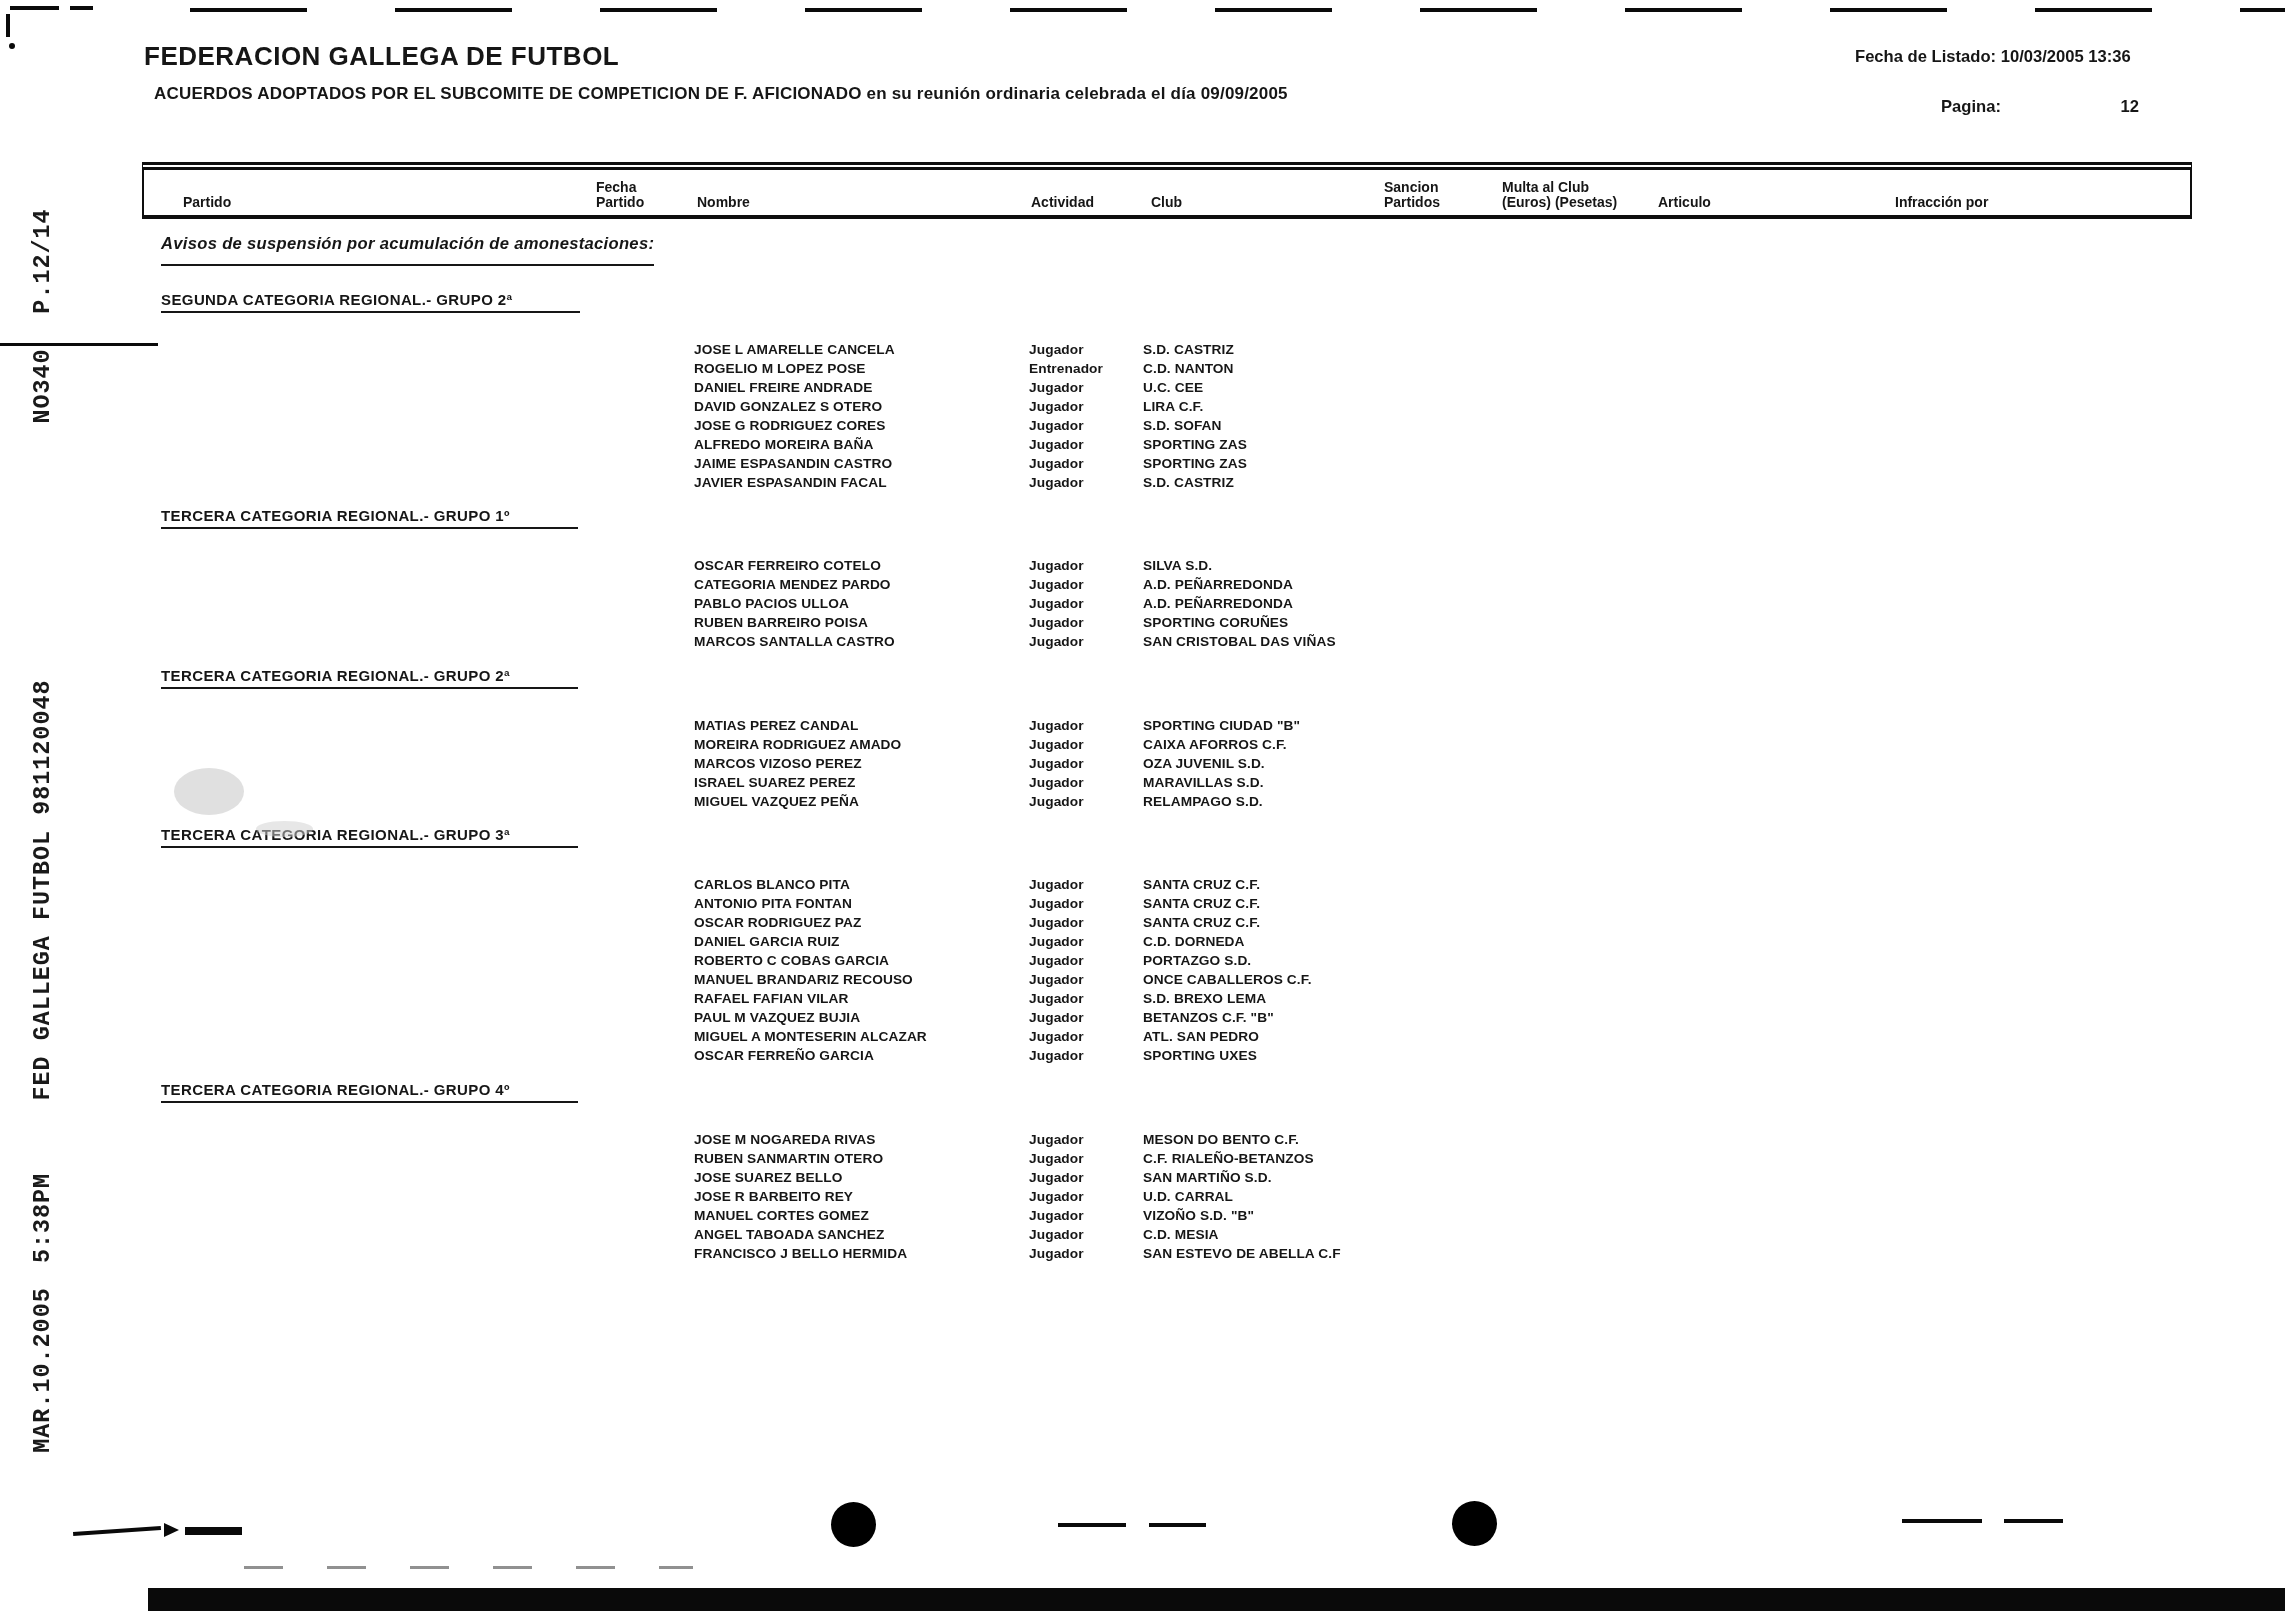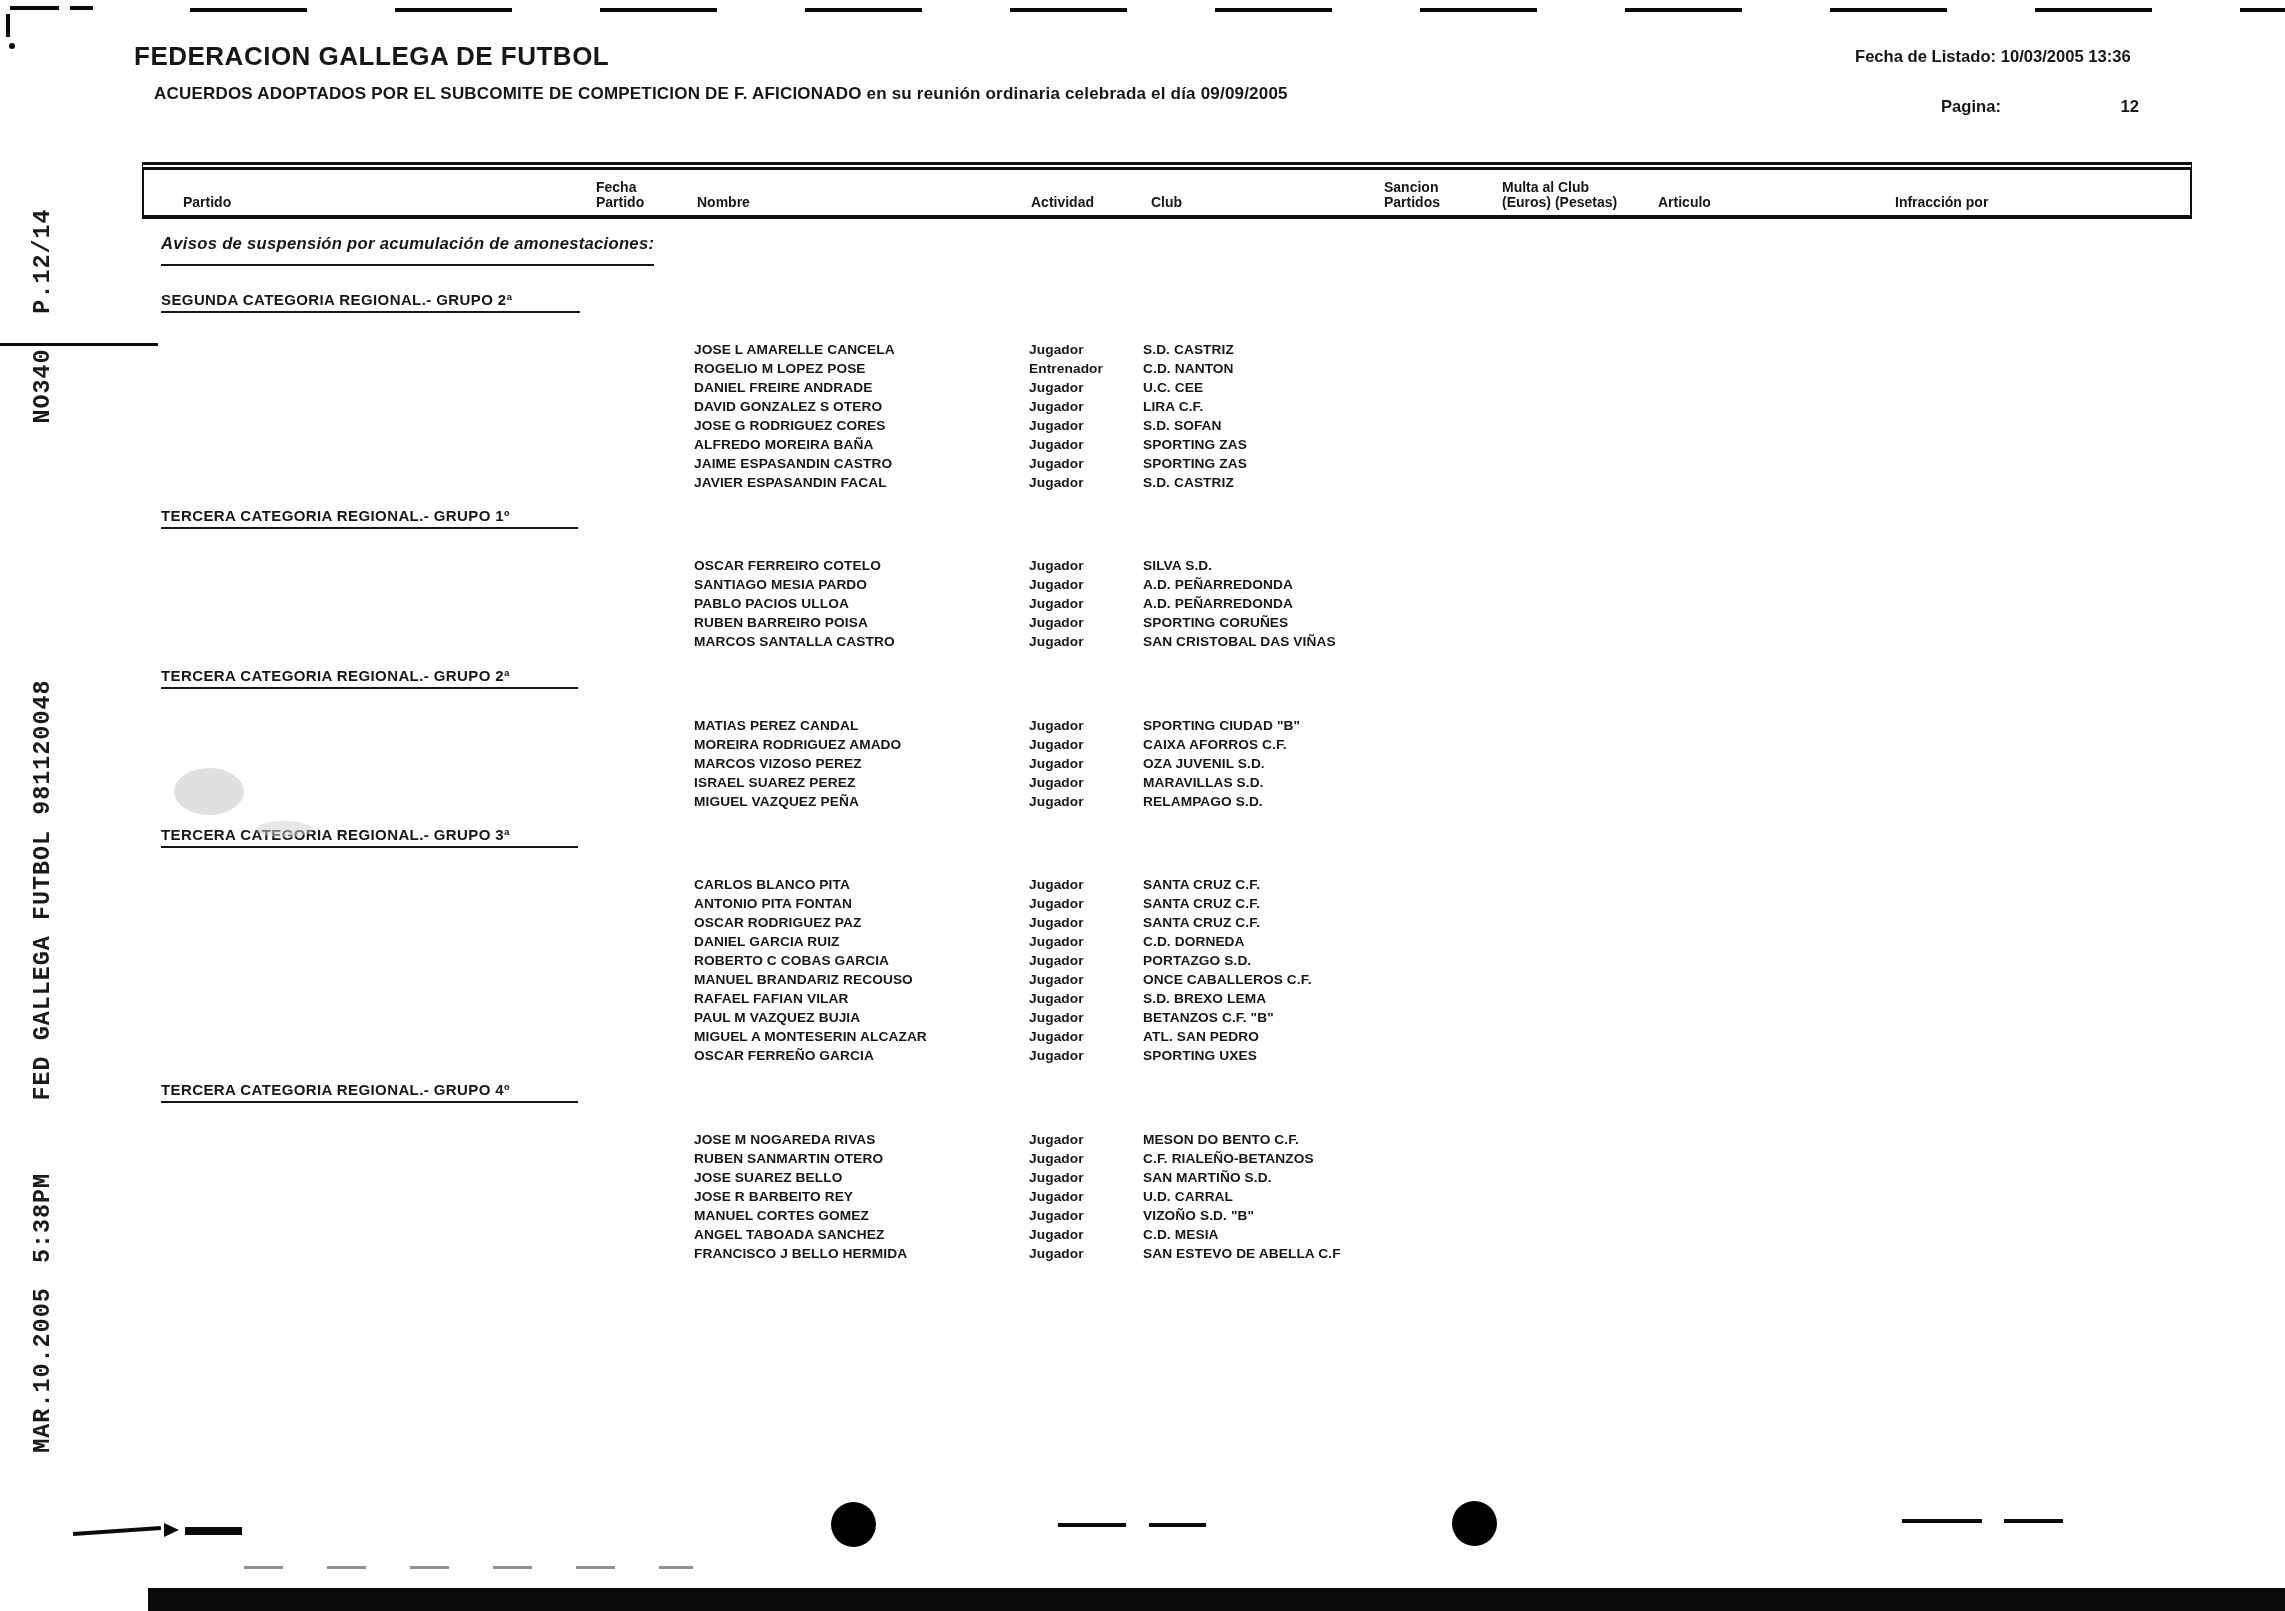--- a/index.html
+++ b/index.html
@@ -18,21 +18,21 @@
     font-weight:700; font-size:23.4px; letter-spacing:1px;
     white-space:nowrap; color:#1a1a1a;
   }
   .seg-0 { top:261px; }
   .seg-1 { top:386px; }
   .seg-2 { top:890px; }
   .seg-3 { top:1218px; }
   .seg-4 { top:1370px; }
 
   
-  .doc-title { position:absolute; left:134px; top:41px; font-size:26px; font-weight:700; letter-spacing:0.5px; }
+  .doc-title { position:absolute; left:144px; top:41px; font-size:26px; font-weight:700; letter-spacing:0.5px; }
   .doc-subtitle { position:absolute; left:154px; top:84px; font-size:17px; font-weight:700; letter-spacing:0.2px; }
   .listado { position:absolute; left:1855px; top:47px; font-size:16.6px; font-weight:700; }
   .listado .line2 { margin-top:30px; padding-left:86px; }
   .listado .pagina-value { margin-left:115px; }
 
   
   .table-header {
     position:absolute; left:142px; top:162px; width:2050px; height:57px;
     border:2.9px solid #0e0e0e; border-top:8.8px double #0e0e0e; border-bottom:4.9px solid #0e0e0e;
     background:#fff;
@@ -196,21 +196,21 @@
   <section class="group">
     <h3 class="group-heading">TERCERA CATEGORIA REGIONAL.- GRUPO 1º</h3>
     <div class="rows">
   <div class="row">
     <span class="cell">OSCAR FERREIRO COTELO</span>
     <span class="cell">Jugador</span>
     <span class="cell">SILVA S.D.</span>
   </div>
 
   <div class="row">
-    <span class="cell">SANTIAGO MESIA PARDO</span>
+    <span class="cell">CATEGORIA MENDEZ PARDO</span>
     <span class="cell">Jugador</span>
     <span class="cell">A.D. PEÑARREDONDA</span>
   </div>
 
   <div class="row">
     <span class="cell">PABLO PACIOS ULLOA</span>
     <span class="cell">Jugador</span>
     <span class="cell">A.D. PEÑARREDONDA</span>
   </div>
 

